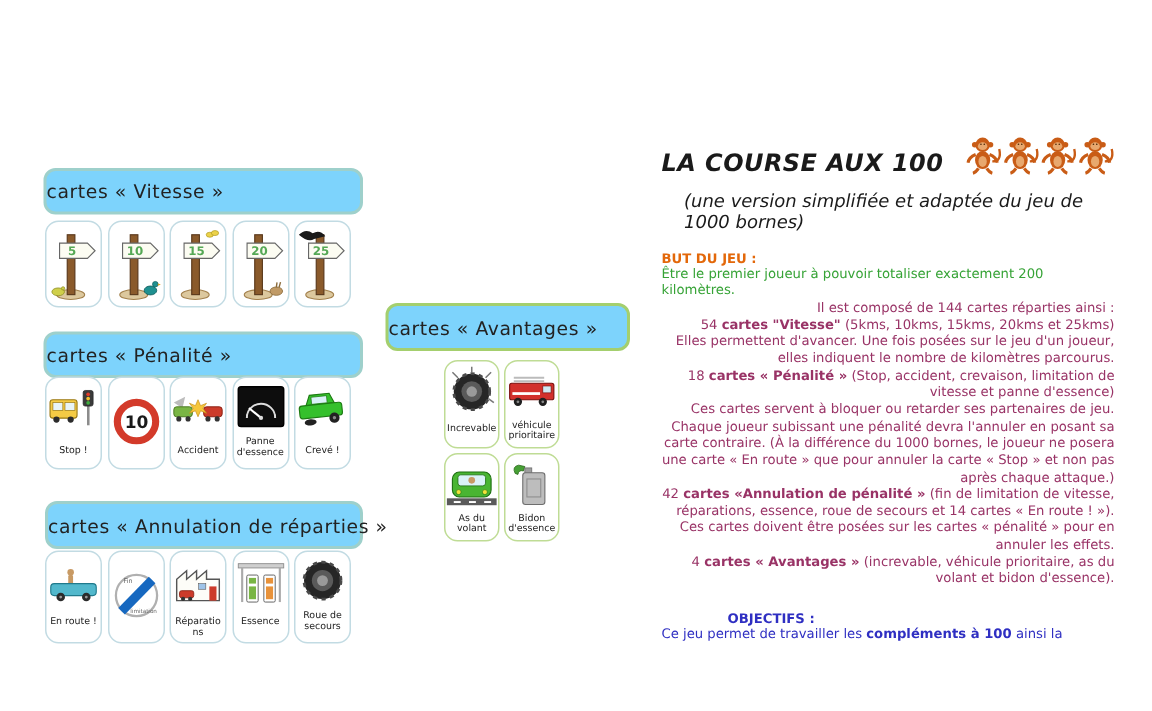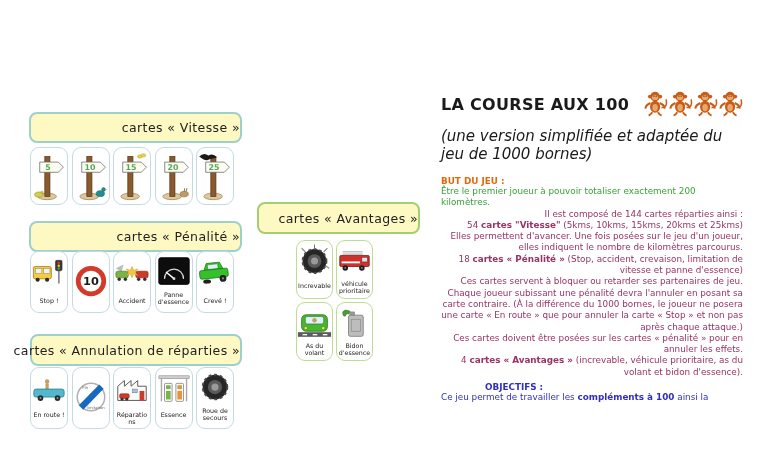--- a/index.html
+++ b/index.html
@@ -1,46 +1,46 @@
 <!DOCTYPE html>
 <html><head>
 <meta charset="utf-8">
 <style>
   html,body{margin:0;padding:0;background:#fff;}
   #page{position:relative;width:768px;height:474px;background:#fff;overflow:hidden;
         font-family:"DejaVu Sans","Liberation Sans",sans-serif;}
 
   
-  .section-box{position:absolute;background:#fef9c3;border:2px solid #9ed0cb;border-radius:8px;
-               display:flex;align-items:center;justify-content:flex-end;}
+  .section-box{position:absolute;background:#7dd3fc;border:2px solid #9ed0cb;border-radius:8px;
+               display:flex;align-items:center;justify-content:flex-start;}
   .section-box.green{border-color:#a4cf6e;}
   .section-title{font-size:12.5px;color:#222;letter-spacing:.4px;white-space:nowrap;}
 
   
   .card-row{position:absolute;display:flex;gap:3.5px;}
   .card{background:#fff;border:1.5px solid #c2dbe3;border-radius:9px;box-sizing:border-box;
         display:flex;flex-direction:column;align-items:center;justify-content:flex-start;
         padding:2px 1px 2px 1px;}
   .card.green{border-color:#bfdc95;}
   .card-label{font-size:6.3px;line-height:1.18;color:#222;text-align:center;margin-top:1px;
               width:34px;word-wrap:break-word;}
   .vcard{width:38px;height:58px;justify-content:center;}
   .pcard{width:38px;height:62px;}
   .acard{width:37px;height:59px;}
 
   
   #rightcol{position:absolute;left:441px;top:90px;width:302px;}
-  .title-row{display:flex;align-items:center;justify-content:space-between;}
+  .title-row{display:flex;align-items:flex-end;justify-content:space-between;font-style:italic;}
   #page-title{font-size:16px;font-weight:bold;color:#1a1a1a;letter-spacing:.3px;white-space:nowrap;}
   .monkeys{display:flex;gap:1px;margin-top:-2px;}
-  .subtitle{margin-top:9px;font-size:15px;font-style:italic;color:#1a1a1a;}
+  .subtitle{margin-top:9px;font-size:12px;font-style:italic;color:#1a1a1a;margin-left:15px;}
   .hdr{font-size:8.8px;font-weight:bold;margin-top:13px;}
   .hdr.orange{color:#e3680a;}
   .hdr.greent{color:#339933;margin-top:16px;}
-  .hdr.blue{color:#2f2fc2;margin-top:4px;padding-left:44px;}
+  .hdr.blue{color:#2f2fc2;margin-top:15px;padding-left:44px;}
   .body-line{font-size:8.8px;line-height:11.3px;}
   .body-line.greent{color:#36a336;}
   .comp{color:#993366;font-size:8.8px;line-height:11.3px;text-align:right;}
   .obj{color:#2f2fc2;font-size:8.8px;line-height:11.3px;}
   .b{font-weight:bold;}
 </style>
 </head>
 <body>
 
 <div id="page">
@@ -382,20 +382,21 @@
 
     <div class="hdr orange">BUT DU JEU :</div>
     <div class="body-line greent">Être le premier joueur à pouvoir totaliser exactement 200 kilomètres.</div>
 
     <div class="comp">
       <div>Il est composé de 144 cartes réparties ainsi :</div>
       <div><span>54 </span><span class="b">cartes "Vitesse"</span><span> (5kms, 10kms, 15kms, 20kms et 25kms)</span></div>
       <div>Elles permettent d'avancer. Une fois posées sur le jeu d'un joueur, elles indiquent le nombre de kilomètres parcourus.</div>
       <div><span>18 </span><span class="b">cartes « Pénalité »</span><span> (Stop, accident, crevaison, limitation de vitesse et panne d'essence)</span></div>
       <div>Ces cartes servent à bloquer ou retarder ses partenaires de jeu. Chaque joueur subissant une pénalité devra l'annuler en posant sa carte contraire. (À la différence du 1000 bornes, le joueur ne posera une carte « En route » que pour annuler la carte « Stop » et non pas après chaque attaque.)</div>
+      <div><span>42 </span><span class="b">cartes «Annulation de pénalité »</span><span> (fin de limitation de vitesse, réparations, essence, roue de secours et 14 cartes « En route ! »).</span></div>
       <div>Ces cartes doivent être posées sur les cartes « pénalité » pour en annuler les effets.</div>
       <div><span>4 </span><span class="b">cartes « Avantages »</span><span> (increvable, véhicule prioritaire, as du volant et bidon d'essence).</span></div>
     </div>
 
     <div class="hdr blue">OBJECTIFS :</div>
     <div class="obj"><span>Ce jeu permet de travailler les </span><span class="b">compléments à 100</span><span> ainsi la </span></div>
   </div>
 
 </div>
 

